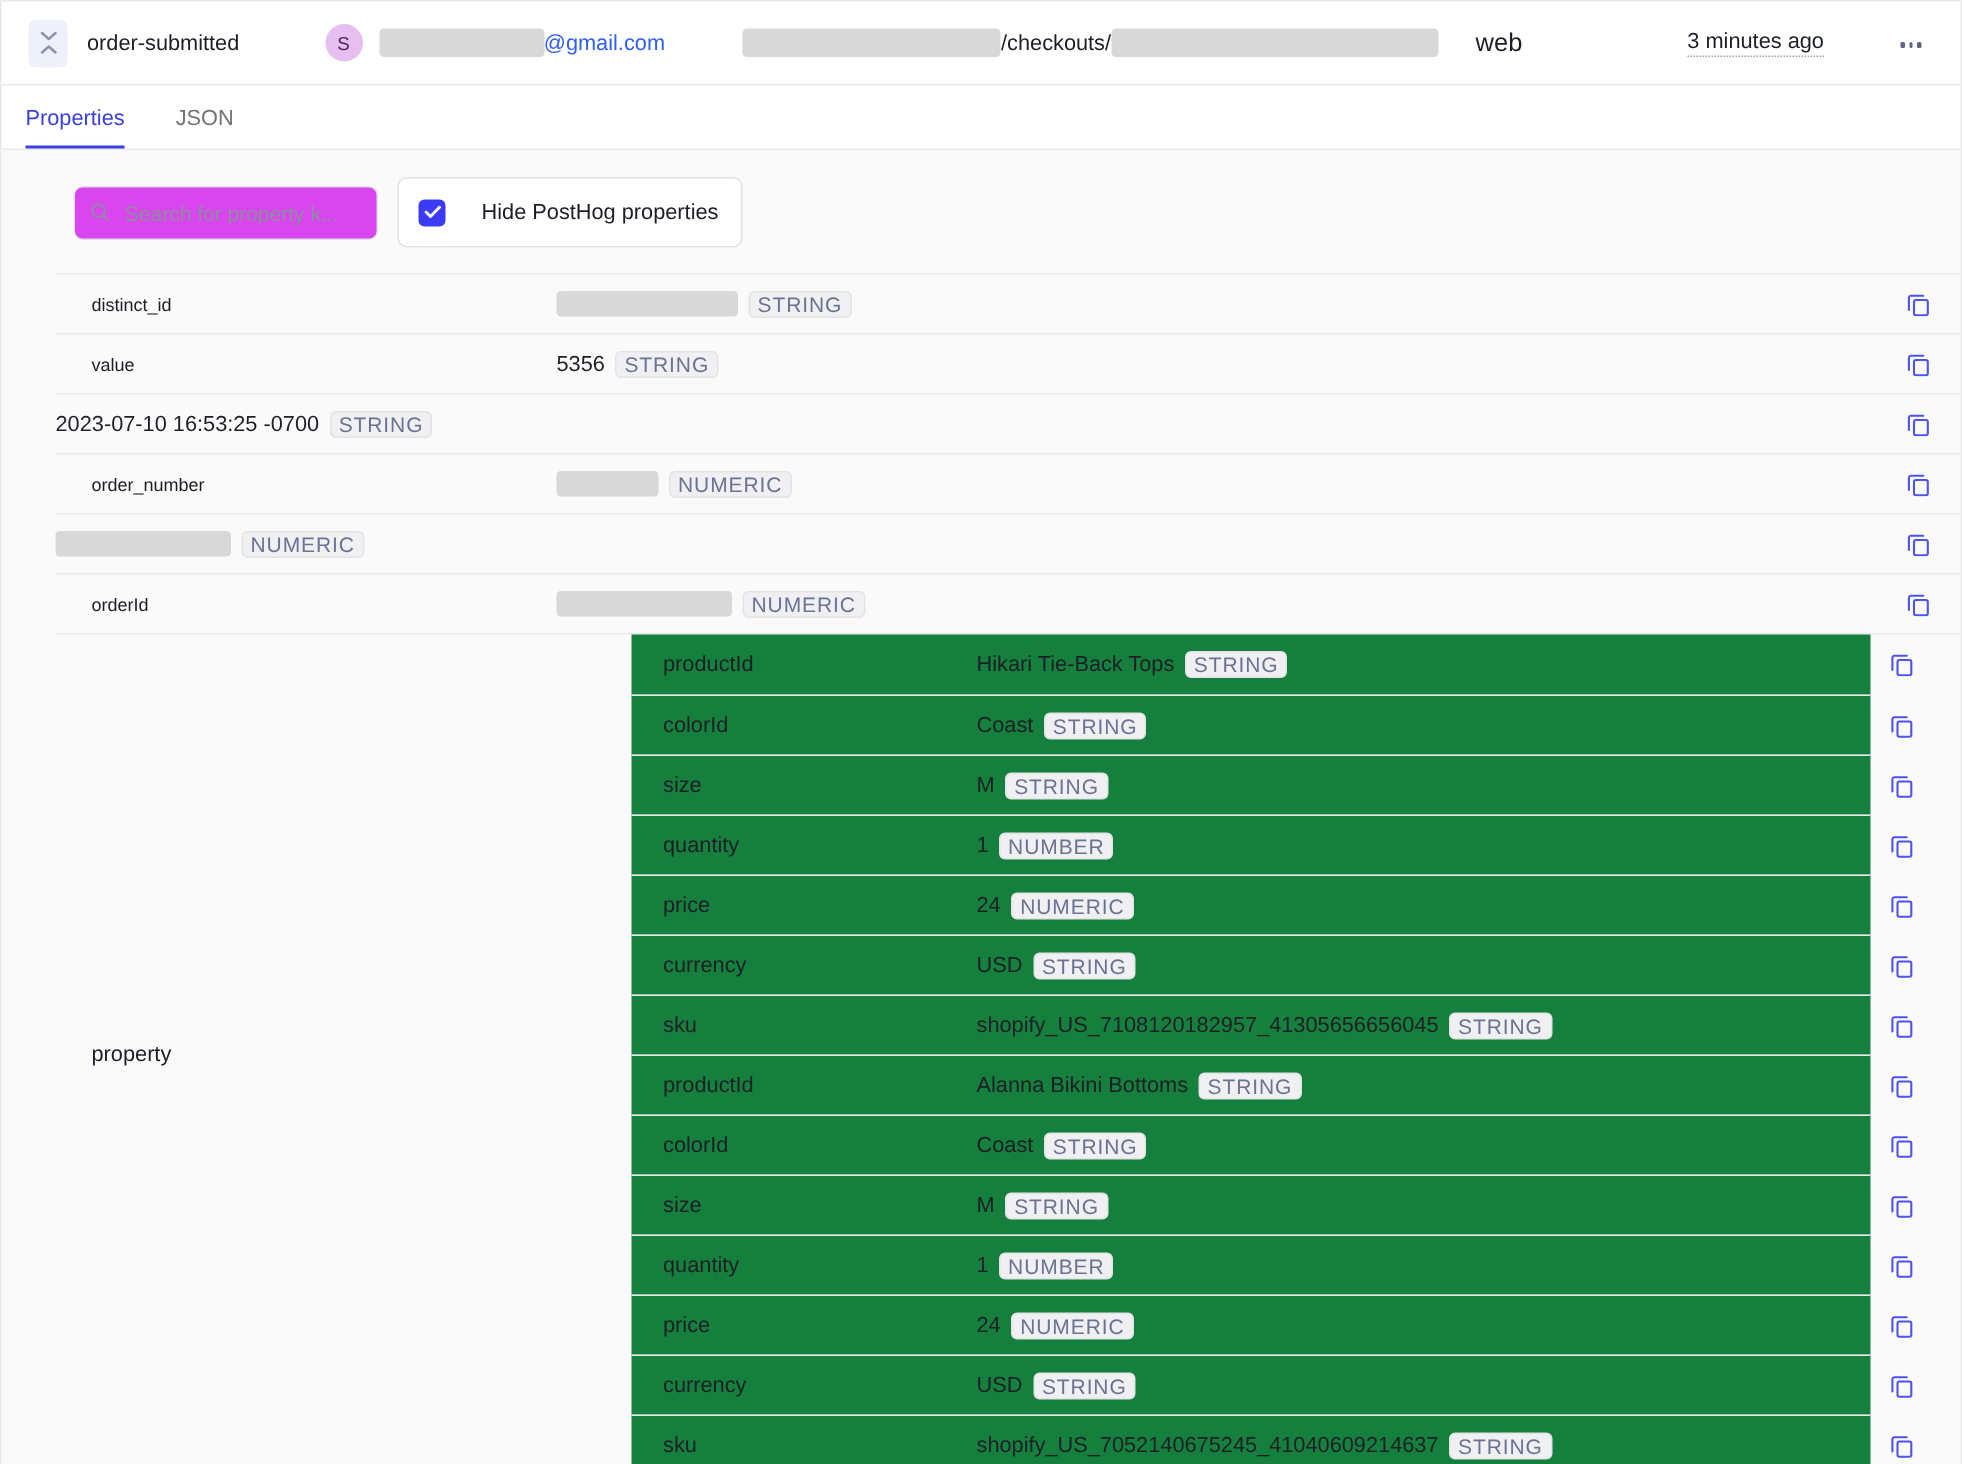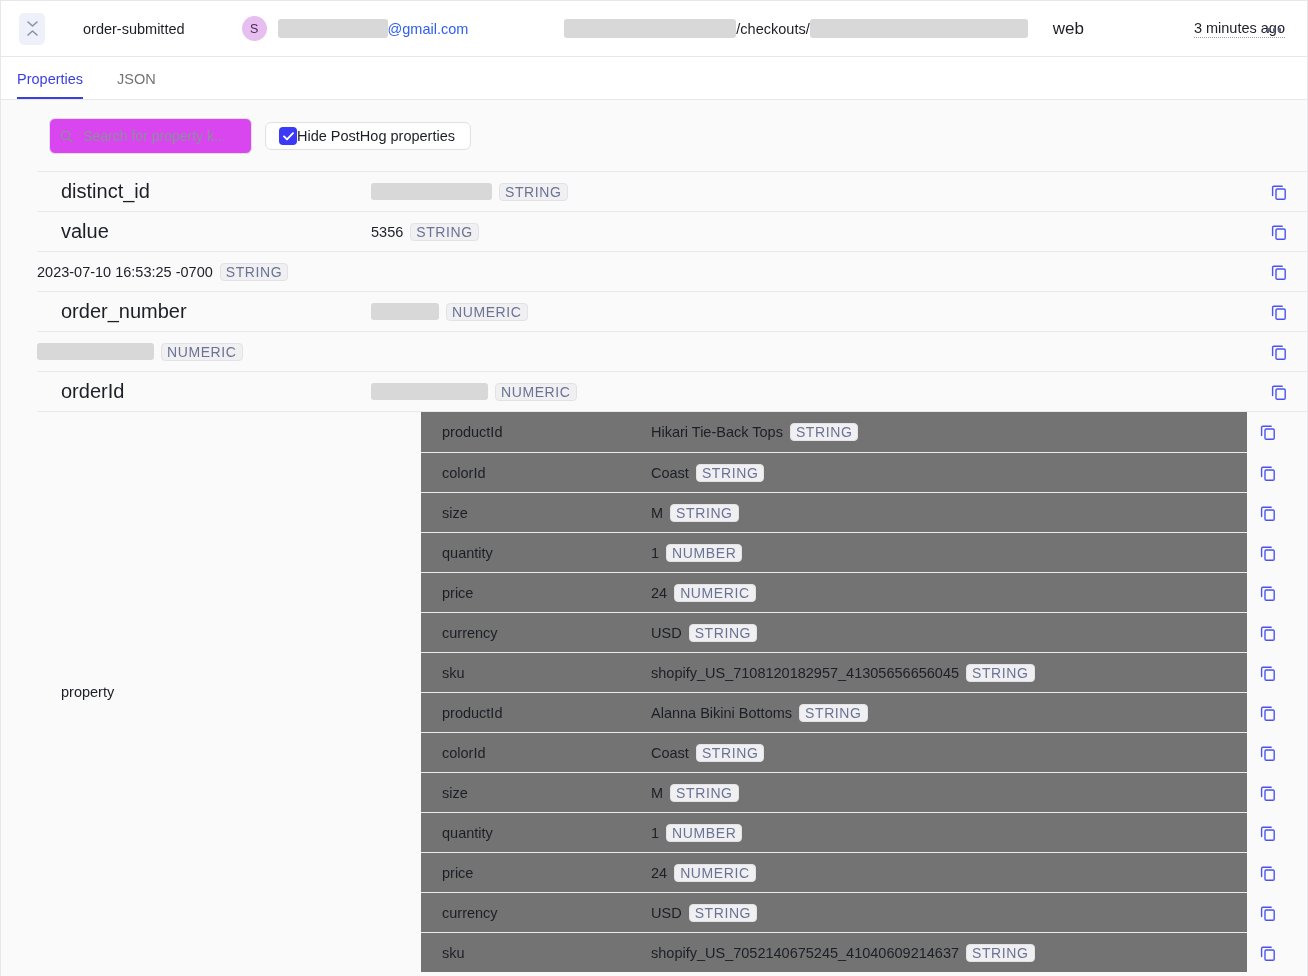--- a/index.html
+++ b/index.html
@@ -35,21 +35,21 @@
     background: #eef1fa;
     border: none;
     border-radius: 5px;
     display: flex; flex-direction: column;
     align-items: center; justify-content: center;
     gap: 3px;
     cursor: pointer;
     flex: 0 0 auto;
   }
   .event-name {
-    margin-left: 38px;
+    margin-left: 13px;
     font-size: 14.5px;
     color: #1d1f27;
     white-space: nowrap;
     flex: 0 0 auto;
   }
   .person-cell {
     display: flex; align-items: center;
     margin-left: 57px;
     flex: 0 0 auto;
   }
@@ -69,21 +69,21 @@
     height: 17px;
     vertical-align: middle;
   }
   .email-link {
     font-size: 14.5px;
     color: #2f5ef0;
     margin-left: 0px;
     white-space: nowrap;
   }
   .url-cell {
-    margin-left: 96px;
+    margin-left: 52px;
     font-size: 14.5px;
     color: #1d1f27;
     white-space: nowrap;
     flex: 0 0 auto;
     display: flex; align-items: center;
   }
   .lib-cell {
     margin-left: 25px;
     font-size: 17px;
     color: #1d1f27;
@@ -151,27 +151,27 @@
   .search-input {
     border: none; outline: none;
     font-size: 14px;
     color: #1d1f27;
     background: transparent;
     width: 100%;
     font-family: inherit;
   }
   .search-input::placeholder { color: #8a8f9c; }
   .hide-box {
-    height: 28px;
+    height: 47px;
     border: 1px solid #dfe1e6;
     border-radius: 6px;
     background: #ffffff;
     display: flex; align-items: center;
     padding: 0 15px 0 13px;
-    gap: 0;
+    gap: 24px;
     cursor: pointer;
     justify-content: center;
   }
   .checkbox {
     width: 18px; height: 18px;
     border-radius: 4px;
     background: #3b3bf5;
     display: flex; align-items: center; justify-content: center;
     flex: 0 0 auto;
   }
@@ -186,21 +186,21 @@
     align-items: center;
     height: 40px;
     position: relative;
     margin-left: 36px;
     border-top: 1px solid #e9e9eb;
     background: #fafafa;
   }
   .prow:first-child { border-top: 1px solid #e9e9eb; }
   .pkey {
     width: 334px;
-    font-size: 20px;
+    font-size: 12px;
     color: #1d1f27;
     padding-left: 24px;
     flex: 0 0 auto;
     white-space: nowrap;
   }
   .pval {
     display: flex;
     align-items: center;
     gap: 7px;
     font-size: 14.5px;
@@ -247,21 +247,21 @@
     display: flex;
     align-items: center;
   }
   .group-body { flex: 1 1 auto; min-width: 0; }
   .nrow {
     display: flex;
     align-items: center;
     height: 40px;
     position: relative;
     border-top: 1px solid #e9e9eb;
-    background: #737373;
+    background: #15803d;
     margin-right: 60px;
   }
   .nrow:first-child { border-top: none; }
   .nkey {
     width: 230px;
     font-size: 14.5px;
     color: #1d1f27;
     padding-left: 21px;
     flex: 0 0 auto;
     white-space: nowrap;

